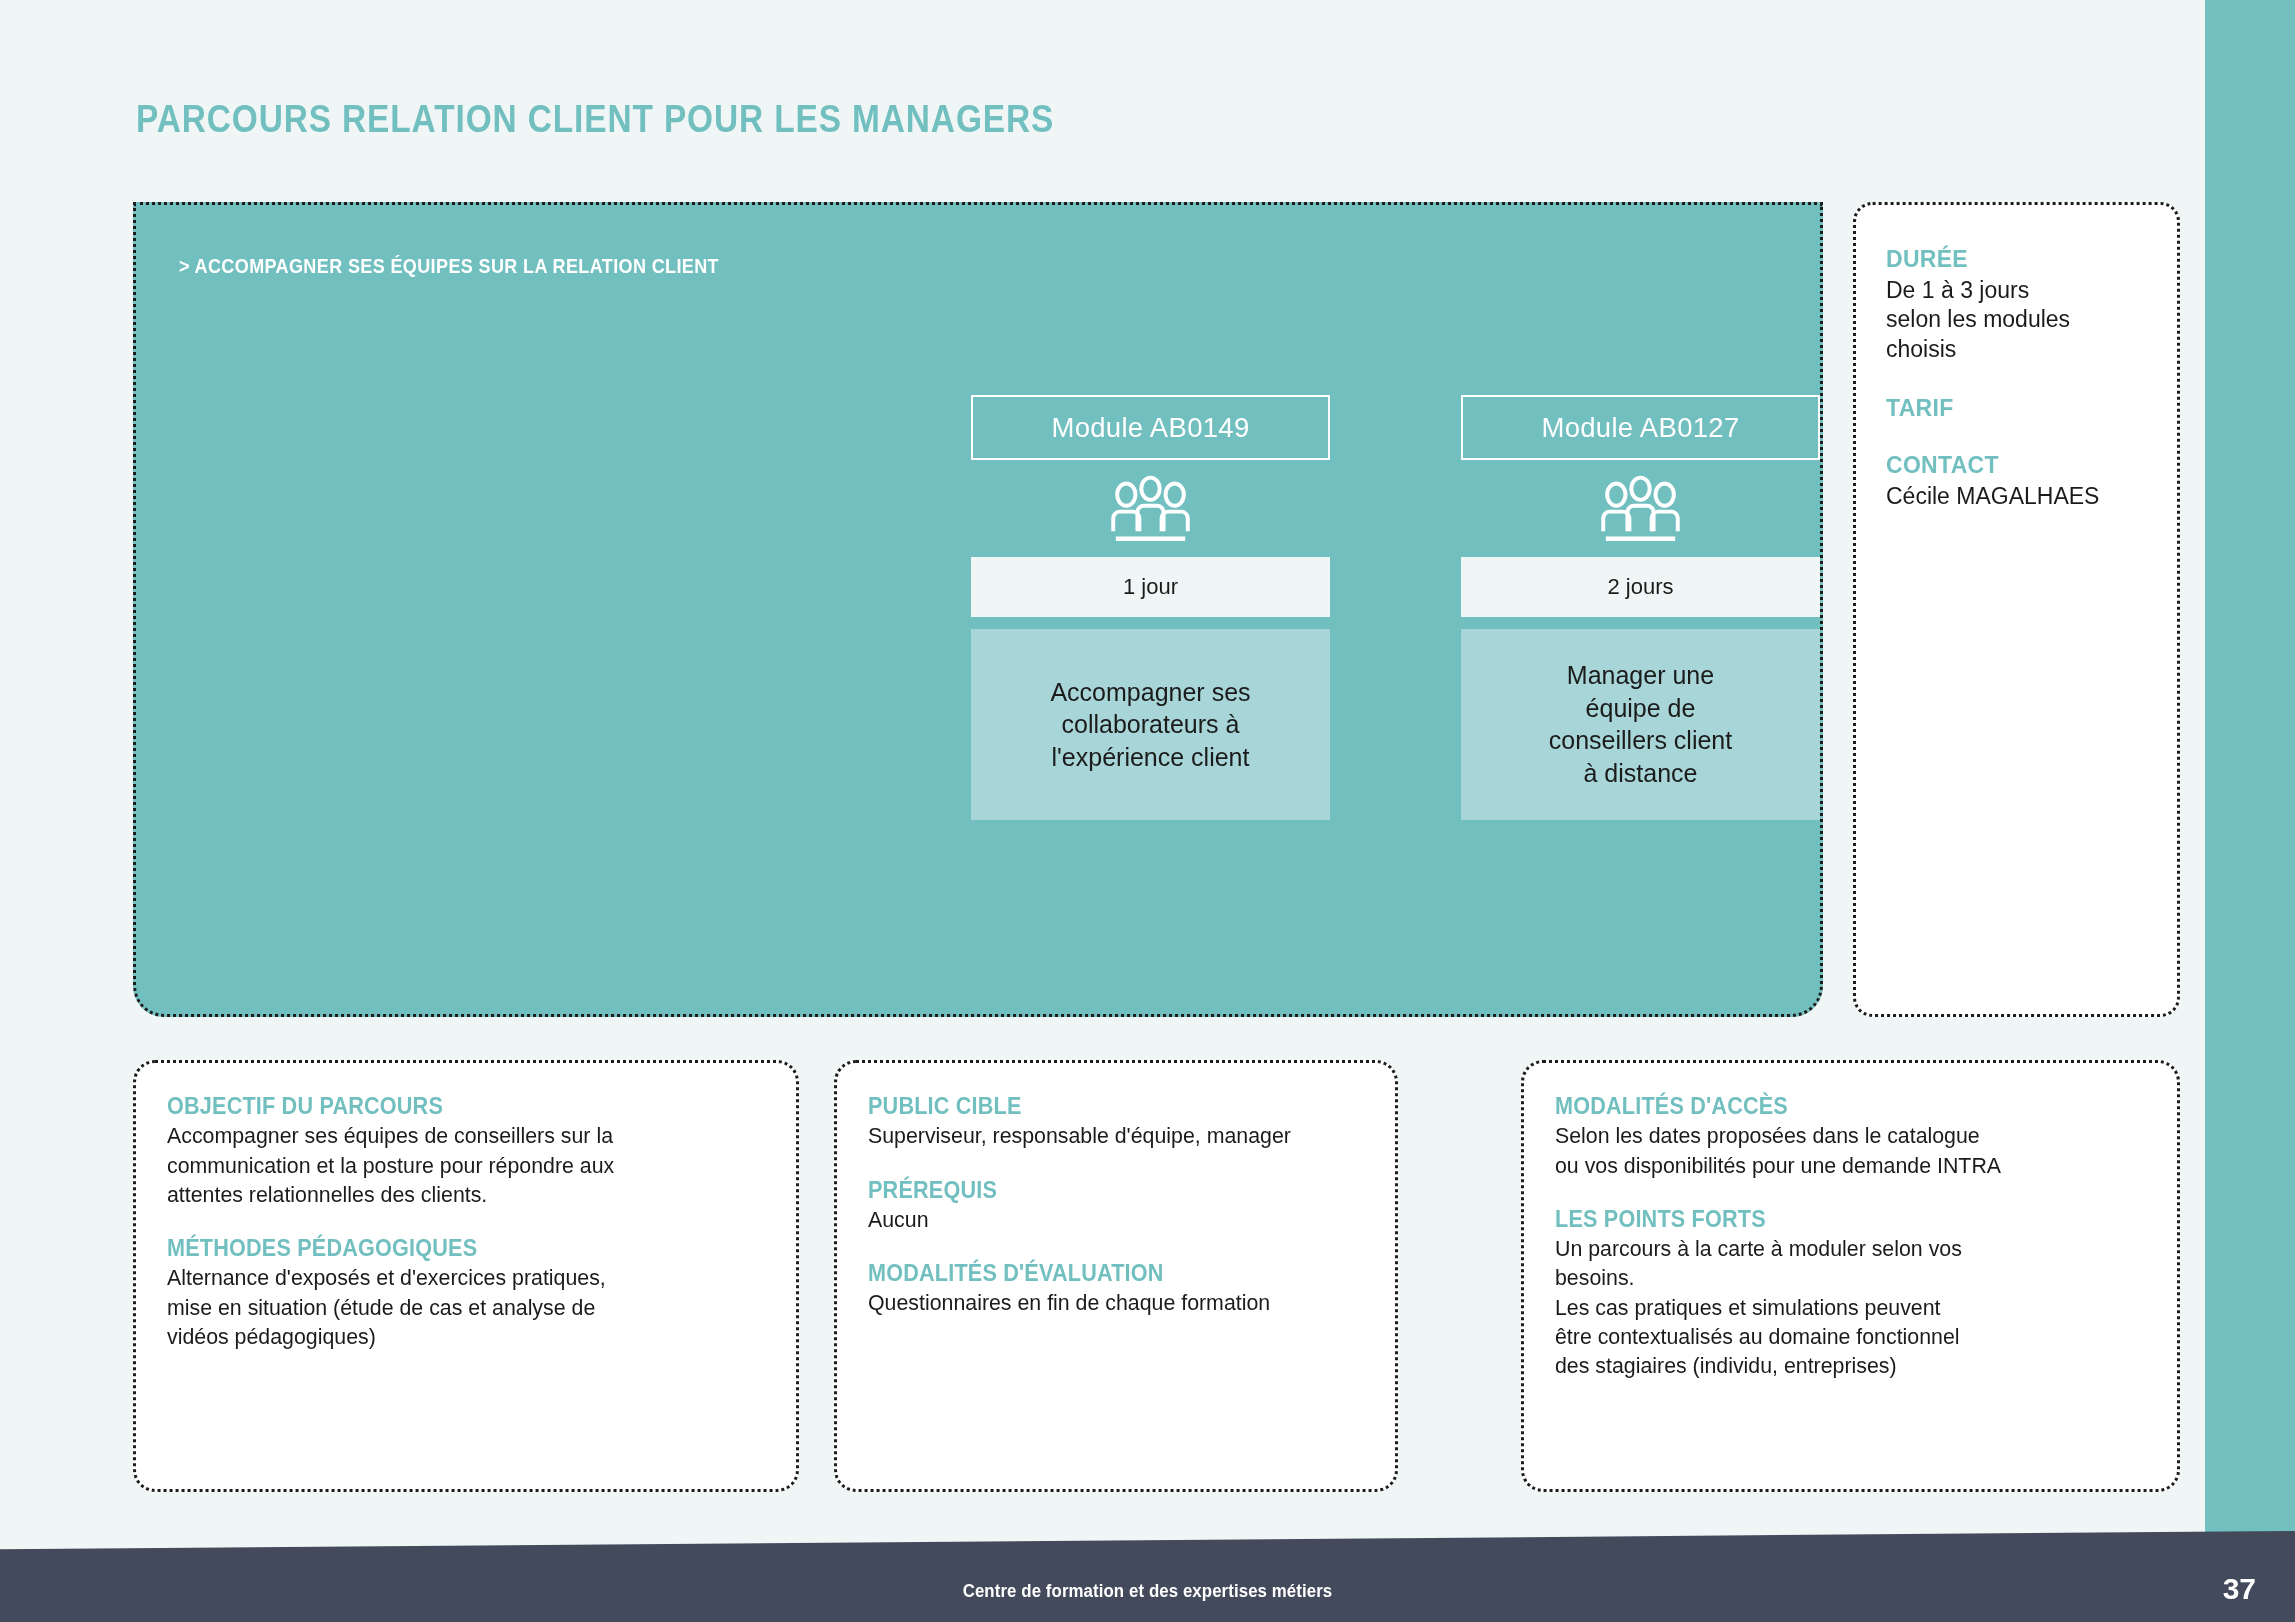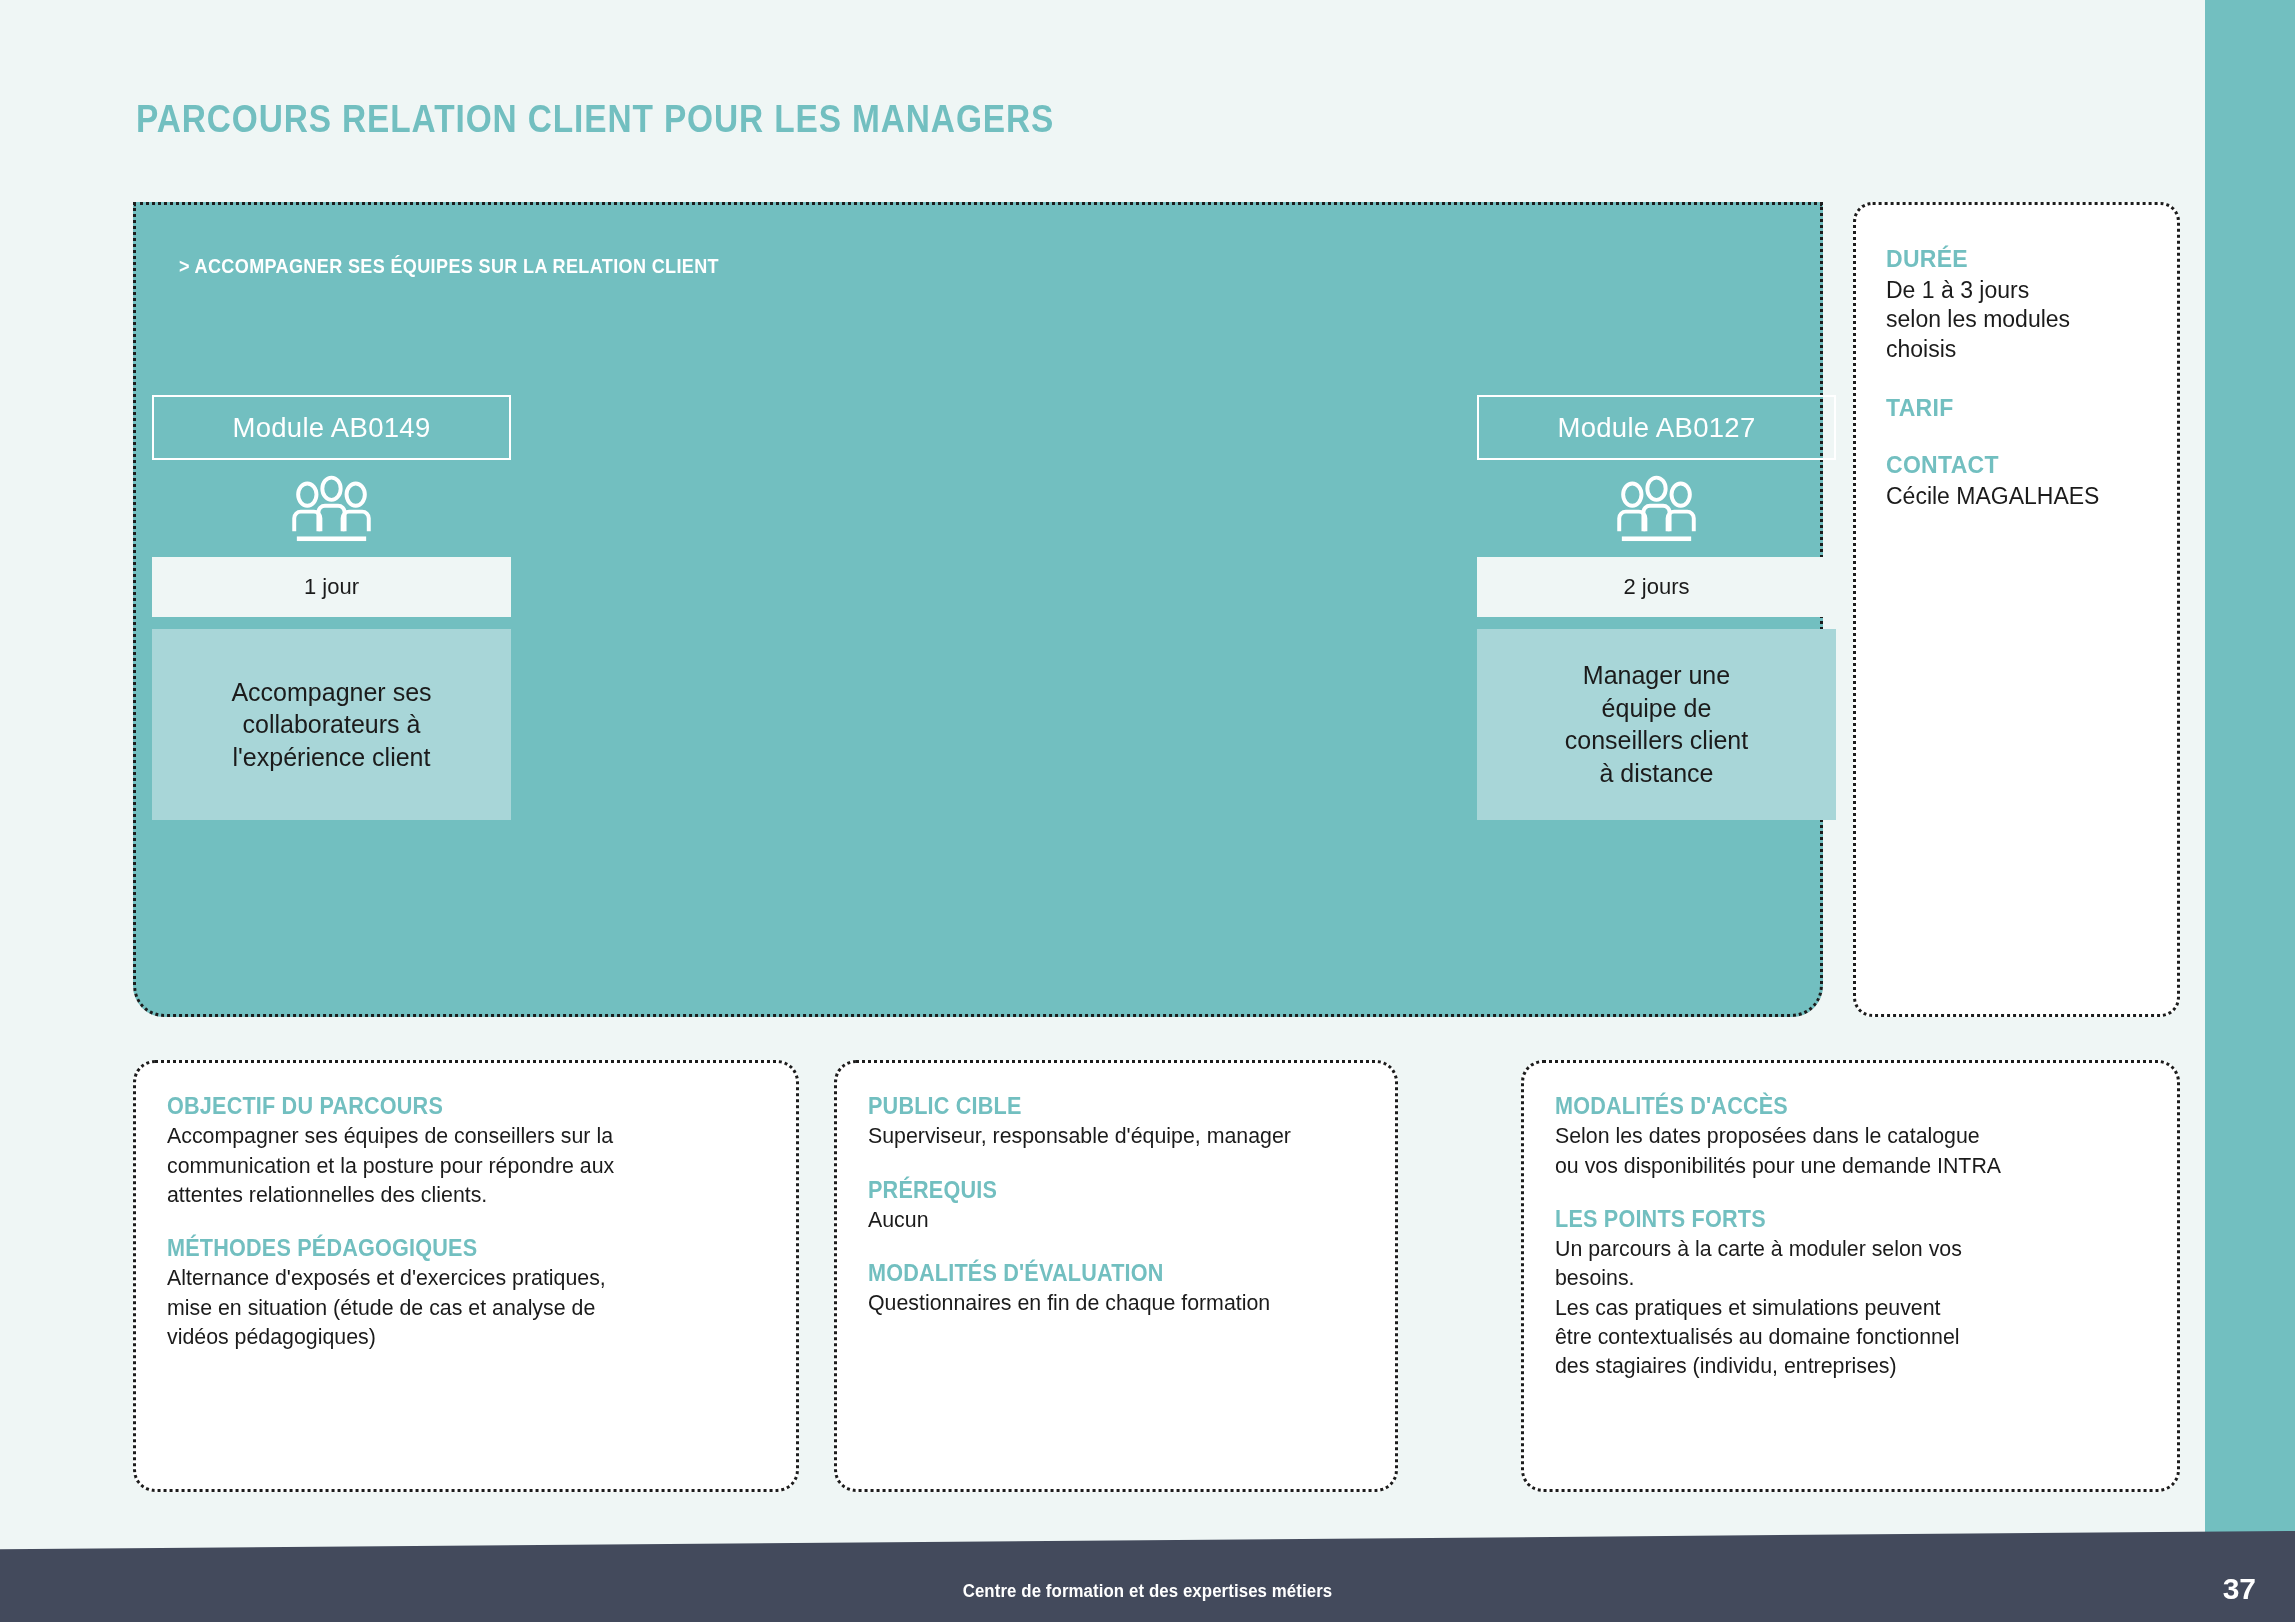--- a/index.html
+++ b/index.html
@@ -60,25 +60,25 @@
     color: #ffffff;
     text-transform: uppercase;
     white-space: nowrap;
     transform: scaleX(0.92);
     transform-origin: left center;
   }
 
   
   #modules-row {
     position: absolute;
-    left: 16px;
+    left: 0;
     top: 190px;
     width: 100%;
     display: flex;
-    justify-content: space-between;
+    justify-content: flex-end;
     gap: 131px;
   }
   .module-col {
     width: 359px;
     display: flex;
     flex-direction: column;
     align-items: stretch;
   }
   .module-code-box {
     height: 65px;

